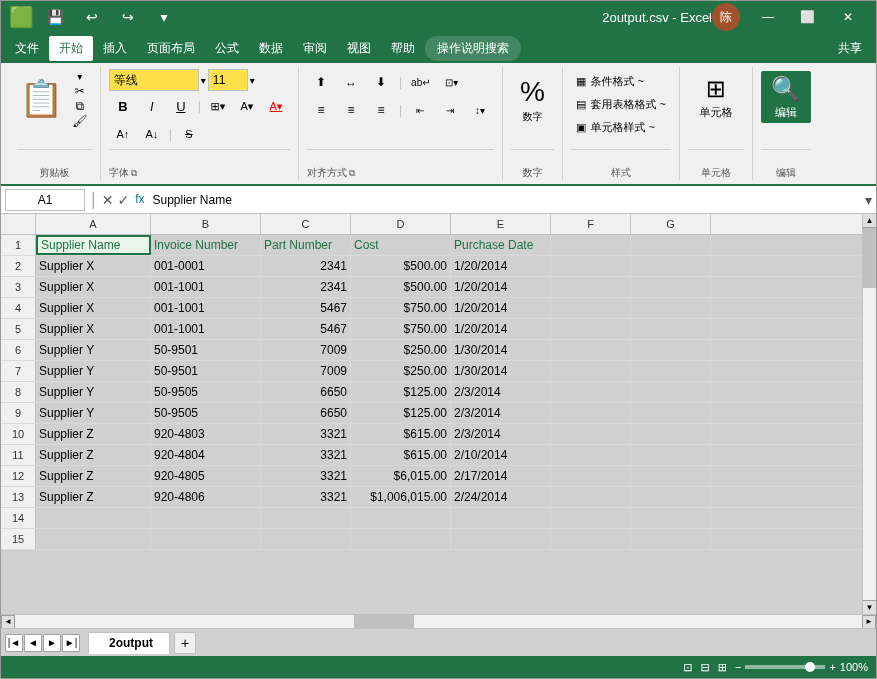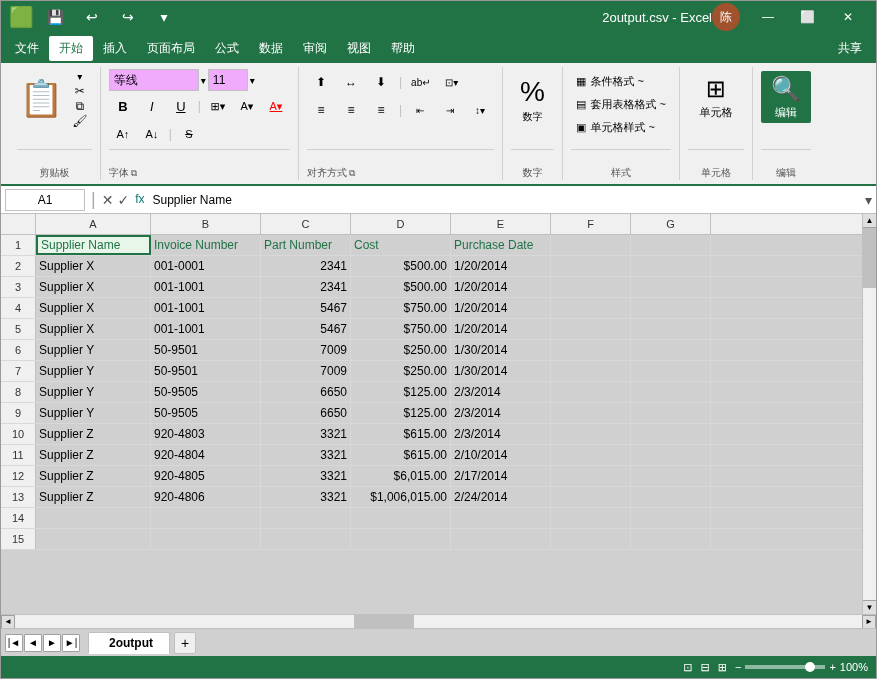--- a/index.html
+++ b/index.html
@@ -63,21 +63,21 @@
       border-radius: 2px;
       padding: 2px 6px;
       font-size: 11px;
       gap: 2px;
       background: transparent;
     }
 
     .font-combo {
       height: 22px;
       border: 1px solid #c0c0c0;
-      background: #f0abfc;
+      background: #fde047;
       padding: 0 4px;
       font-size: 12px;
       cursor: pointer;
     }
     .font-name { width: 90px; }
     .font-size { width: 40px; }
     .section-label {
       font-size: 10px;
       color: #555;
       text-align: center;
@@ -396,20 +396,21 @@
   <div class="menu-bar">
     <div class="menu-item">文件</div>
     <div class="menu-item active">开始</div>
     <div class="menu-item">插入</div>
     <div class="menu-item">页面布局</div>
     <div class="menu-item">公式</div>
     <div class="menu-item">数据</div>
     <div class="menu-item">审阅</div>
     <div class="menu-item">视图</div>
     <div class="menu-item">帮助</div>
+    <div class="menu-item" style="background:rgba(255,255,255,0.15); border-radius:12px; padding:4px 12px;">操作说明搜索</div>
     <div class="menu-item" style="margin-left:auto;">共享</div>
   </div>
 
   <div class="ribbon-full">
     <div class="ribbon-inner">
 
       <div class="paste-area">
         <div class="paste-top">
           <div style="cursor:pointer; padding:2px;">
             <div style="font-size:36px; line-height:1;">📋</div>

